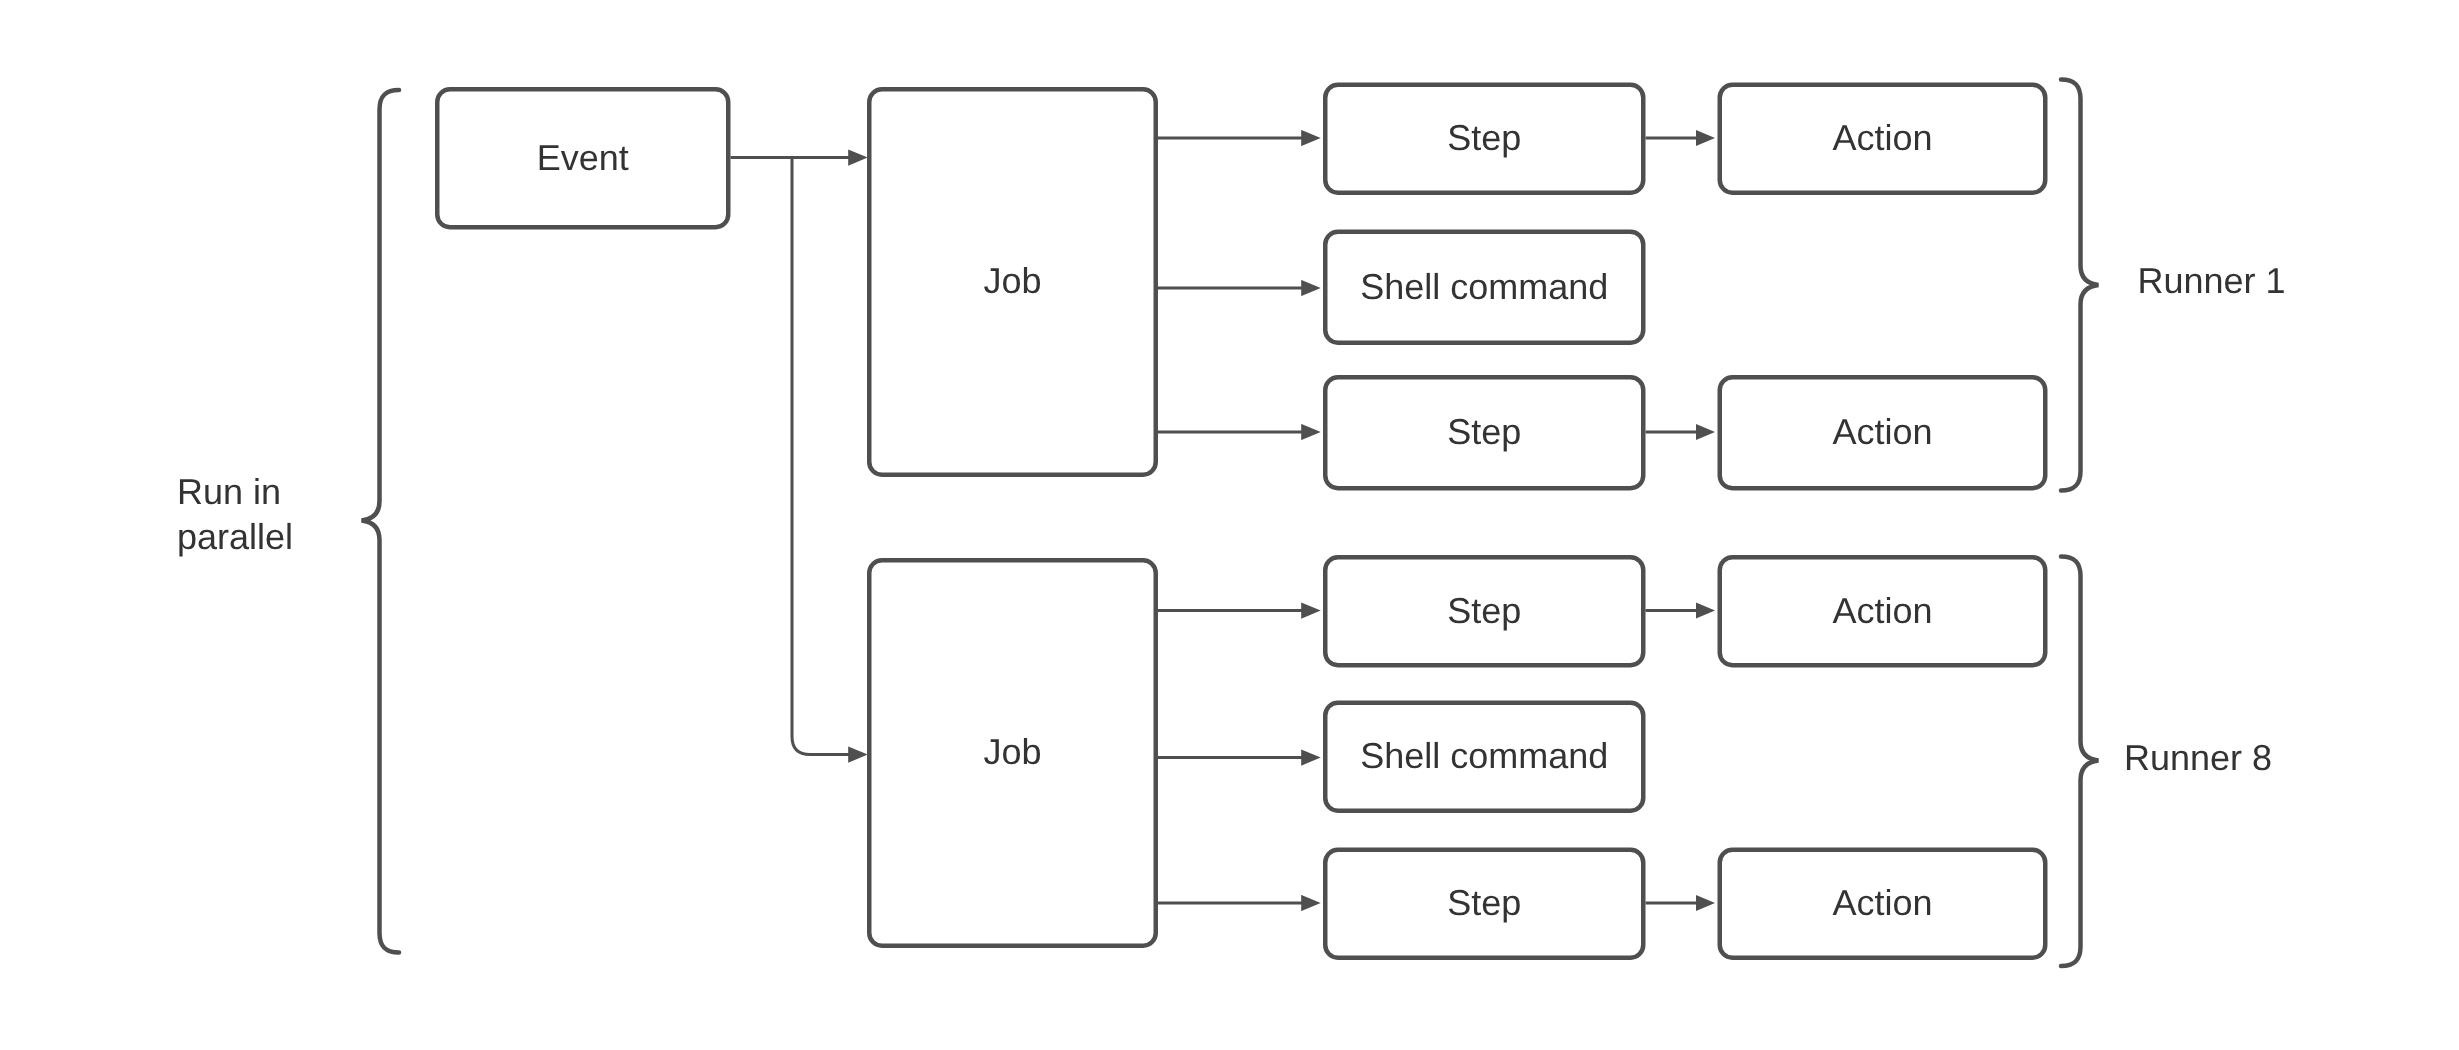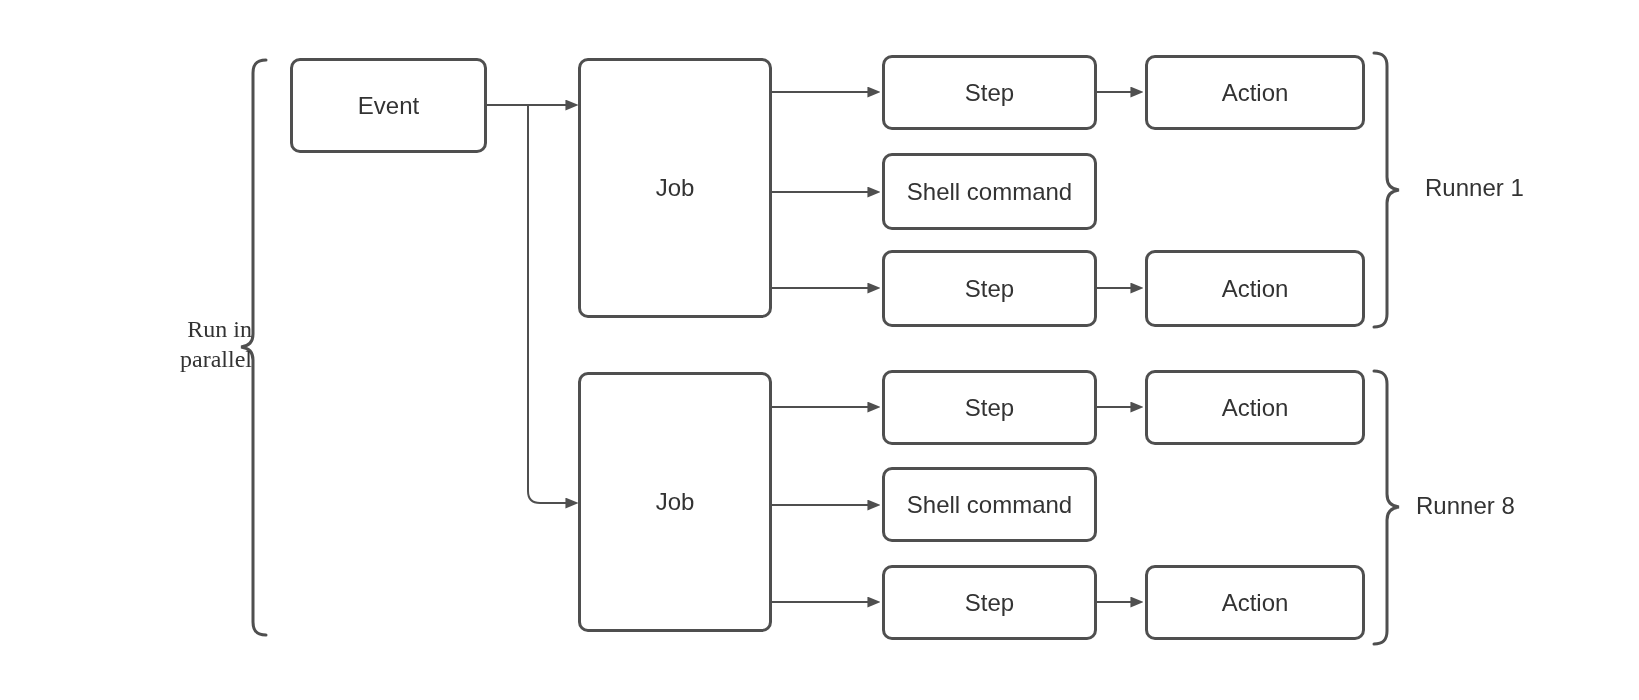--- a/index.html
+++ b/index.html
@@ -55,24 +55,23 @@
   #n-action4 { left: 1145px; top: 565px; width: 220px; height: 75px; }
 
   .side-label {
     position: absolute;
     font-size: 24px;
     color: var(--text);
     white-space: nowrap;
   }
   #lbl-parallel {
     left: 118px; top: 314px; width: 134px;
-    text-align: right;
+    text-align: left;
     line-height: 30px;
     white-space: normal;
-    font-family: Liberation Serif, serif;
   }
   #lbl-runner1 { left: 1377px; top: 174px; margin-left: 48px; }
   #lbl-runner2 { left: 1416px; top: 492px; }
 </style>
 </head>
 <body>
 
 <div class="canvas">
 
   <svg class="wires" width="1639" height="700" viewBox="0 0 1639 700" fill="none" xmlns="http://www.w3.org/2000/svg">

